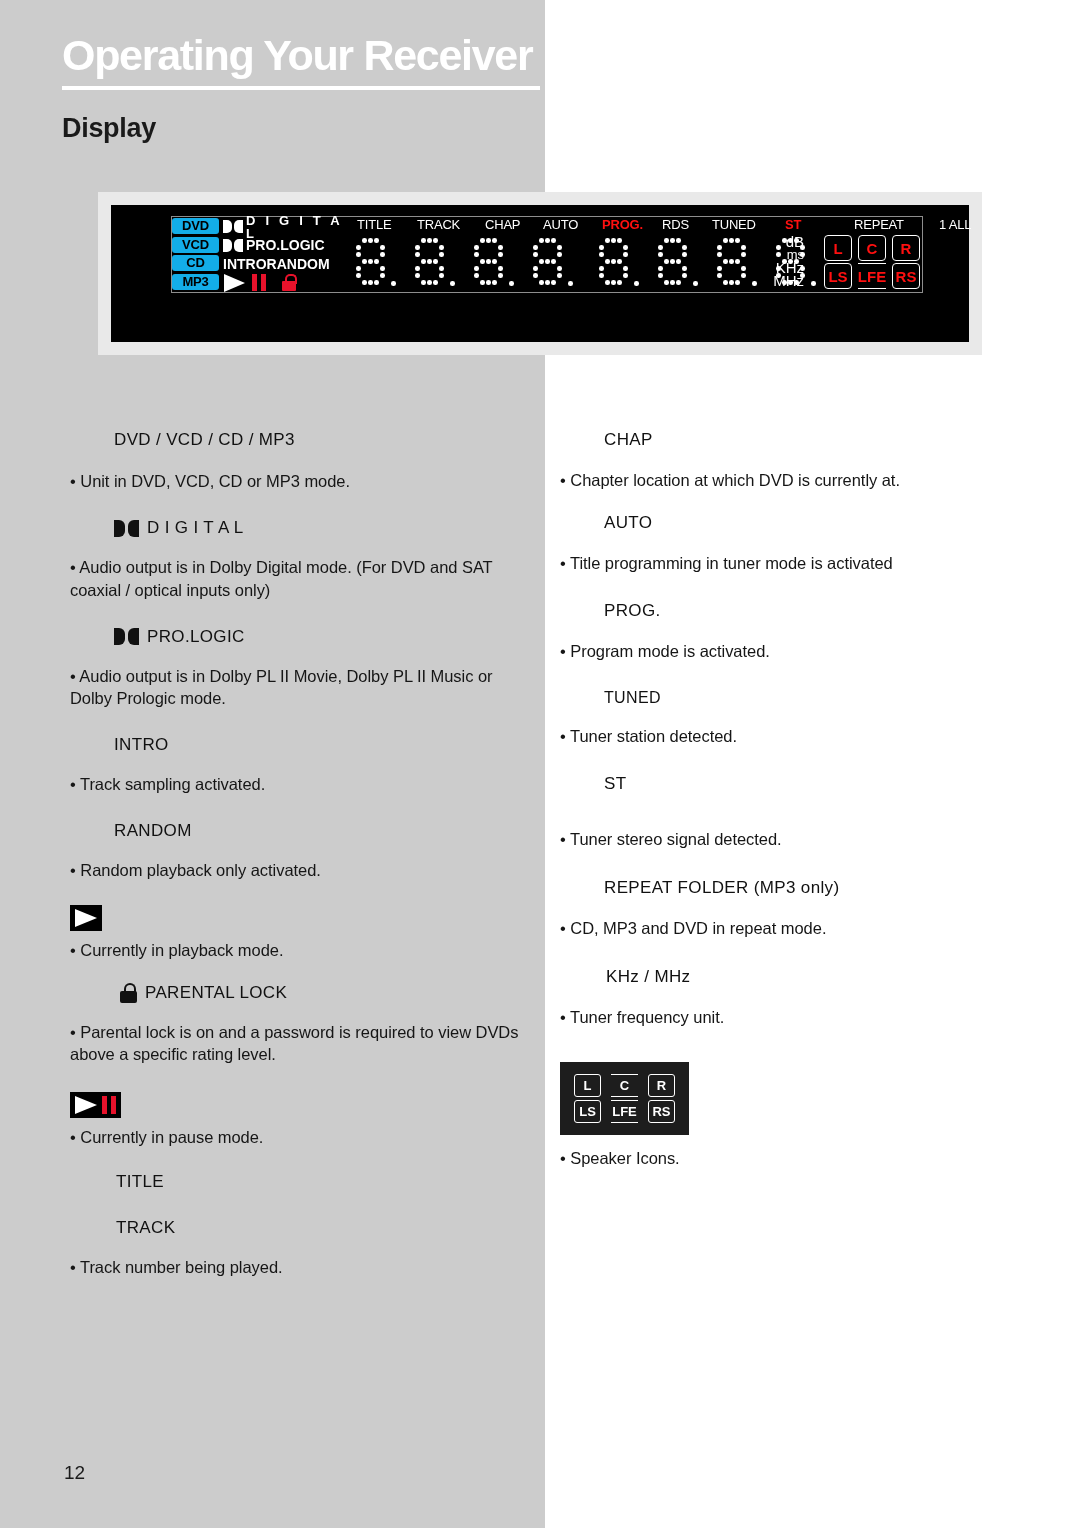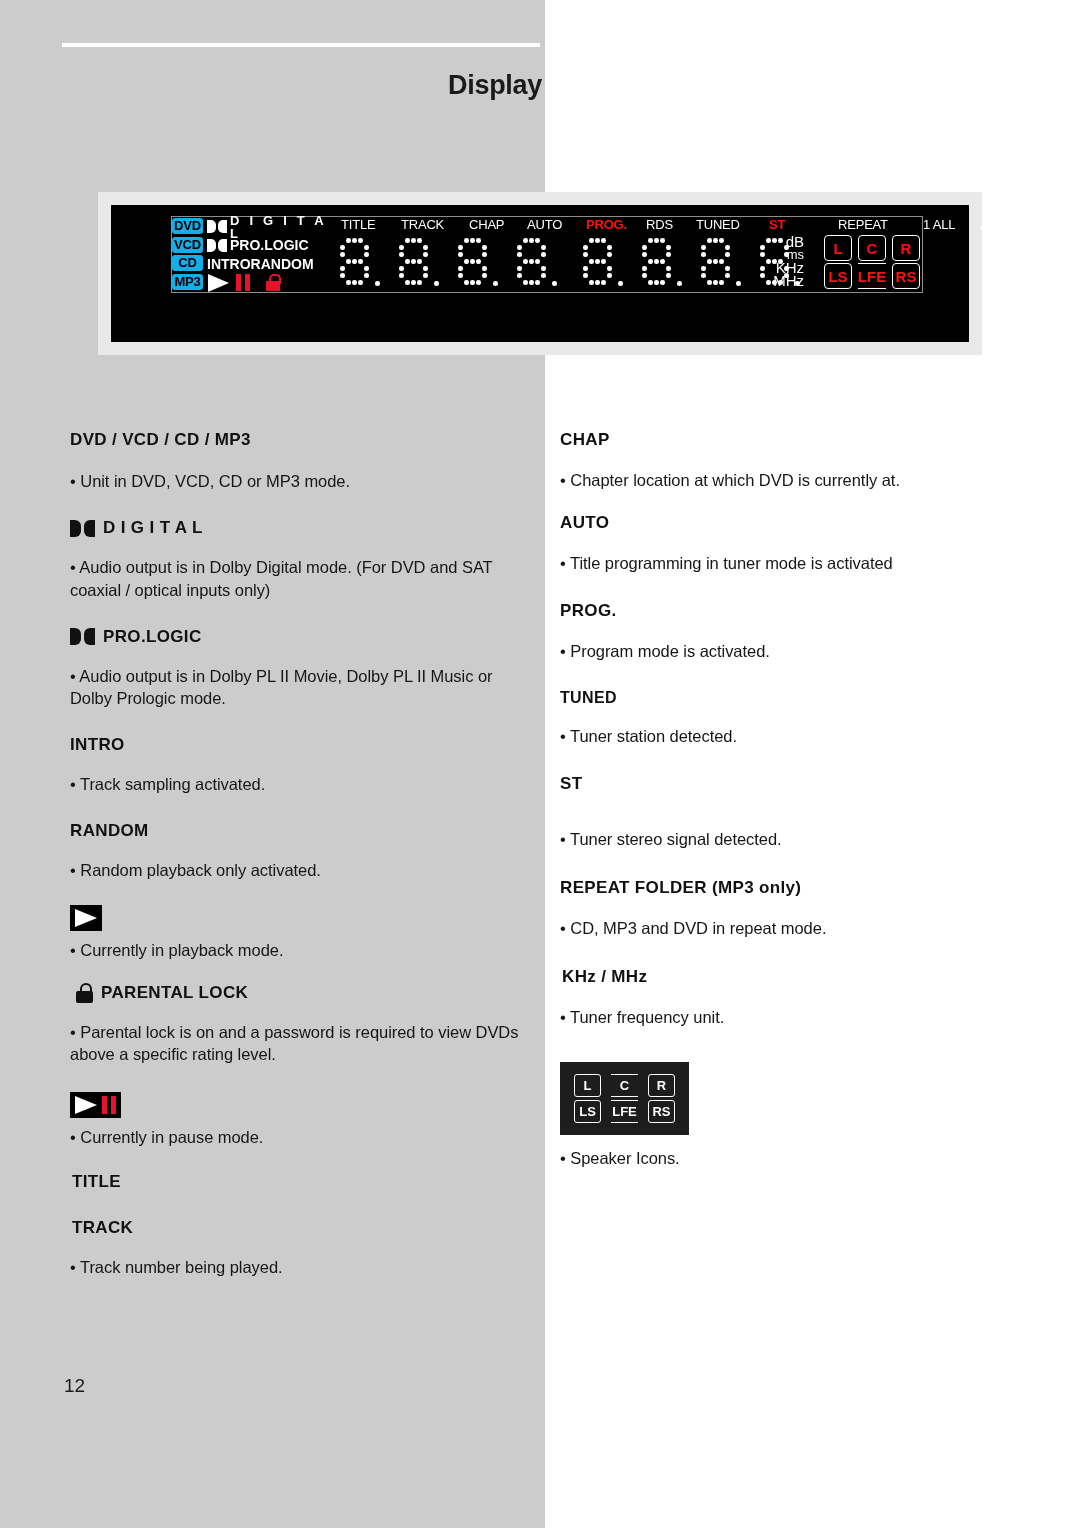--- a/index.html
+++ b/index.html
@@ -44,21 +44,20 @@
     height: 4px;
     width: 478px;
     background: #ffffff;
   }
   #section-title {
     margin-top: 23px;
     font-size: 27px;
     font-weight: bold;
     color: #1a1a1a;
     letter-spacing: -0.3px;
-    text-align: right;
   }
 
   
   #lcd-frame {
     position: absolute;
     left: 98px; top: 192px;
     width: 884px; height: 163px;
     background: #e9e9e9;
     padding: 13px;
     box-sizing: border-box;
@@ -74,21 +73,21 @@
     left: 60px; top: 11px;
     width: 752px; height: 77px;
     border: 1px solid #8d8d8d;
     box-sizing: border-box;
     display: flex;
     align-items: stretch;
   }
 
   
   .badge-col {
-    width: 31px;
+    width: 47px;
     display: flex;
     flex-direction: column;
     justify-content: space-between;
     padding: 1px 0;
     box-sizing: border-box;
   }
   .media-badge {
     background: #13ADE8;
     color: #000000;
     font-size: 13px;
@@ -277,26 +276,27 @@
   .col {
     position: absolute;
     top: 430px;
   }
   #col-left  { left: 70px;  width: 450px; z-index: 7; }
   #col-right { left: 560px; width: 450px; z-index: 7; }
 
   .entry { margin-bottom: 0; }
   .entry-head {
     font-size: 17px;
-    font-weight: bold;
+    font-weight: normal;
     color: #111111;
     letter-spacing: 0.35px;
     display: flex;
     align-items: center;
     gap: 8px;
+    margin-left: 44px;
   }
   .entry-head.small { font-size: 16px; }
   .entry-body {
     font-size: 16.5px;
     color: #161616;
     line-height: 1.35;
     letter-spacing: -0.05px;
   }
 
   
@@ -373,32 +373,33 @@
   .spk-b.lines {
     border: none;
     border-top: 1.5px solid #ffffff;
     border-bottom: 1.5px solid #ffffff;
     border-radius: 0;
   }
 
   
   #page-number {
     position: absolute;
-    left: 64px; top: 1375px;
+    left: 64px; top: 1462px;
     font-size: 19px;
     color: #1b1b1b;
     z-index: 8;
   }
 </style>
 </head>
 <body>
 
 <div id="gray-band"></div>
 
 <div id="page-header">
+  <div id="chapter-title">Operating Your Receiver</div>
   <div id="title-rule"></div>
   <div id="section-title">Display</div>
 </div>
 
 <div id="lcd-frame">
   <div id="lcd-screen">
     <div id="lcd-inner">
 
       <div class="badge-col">
         <div class="media-badge">DVD</div>

